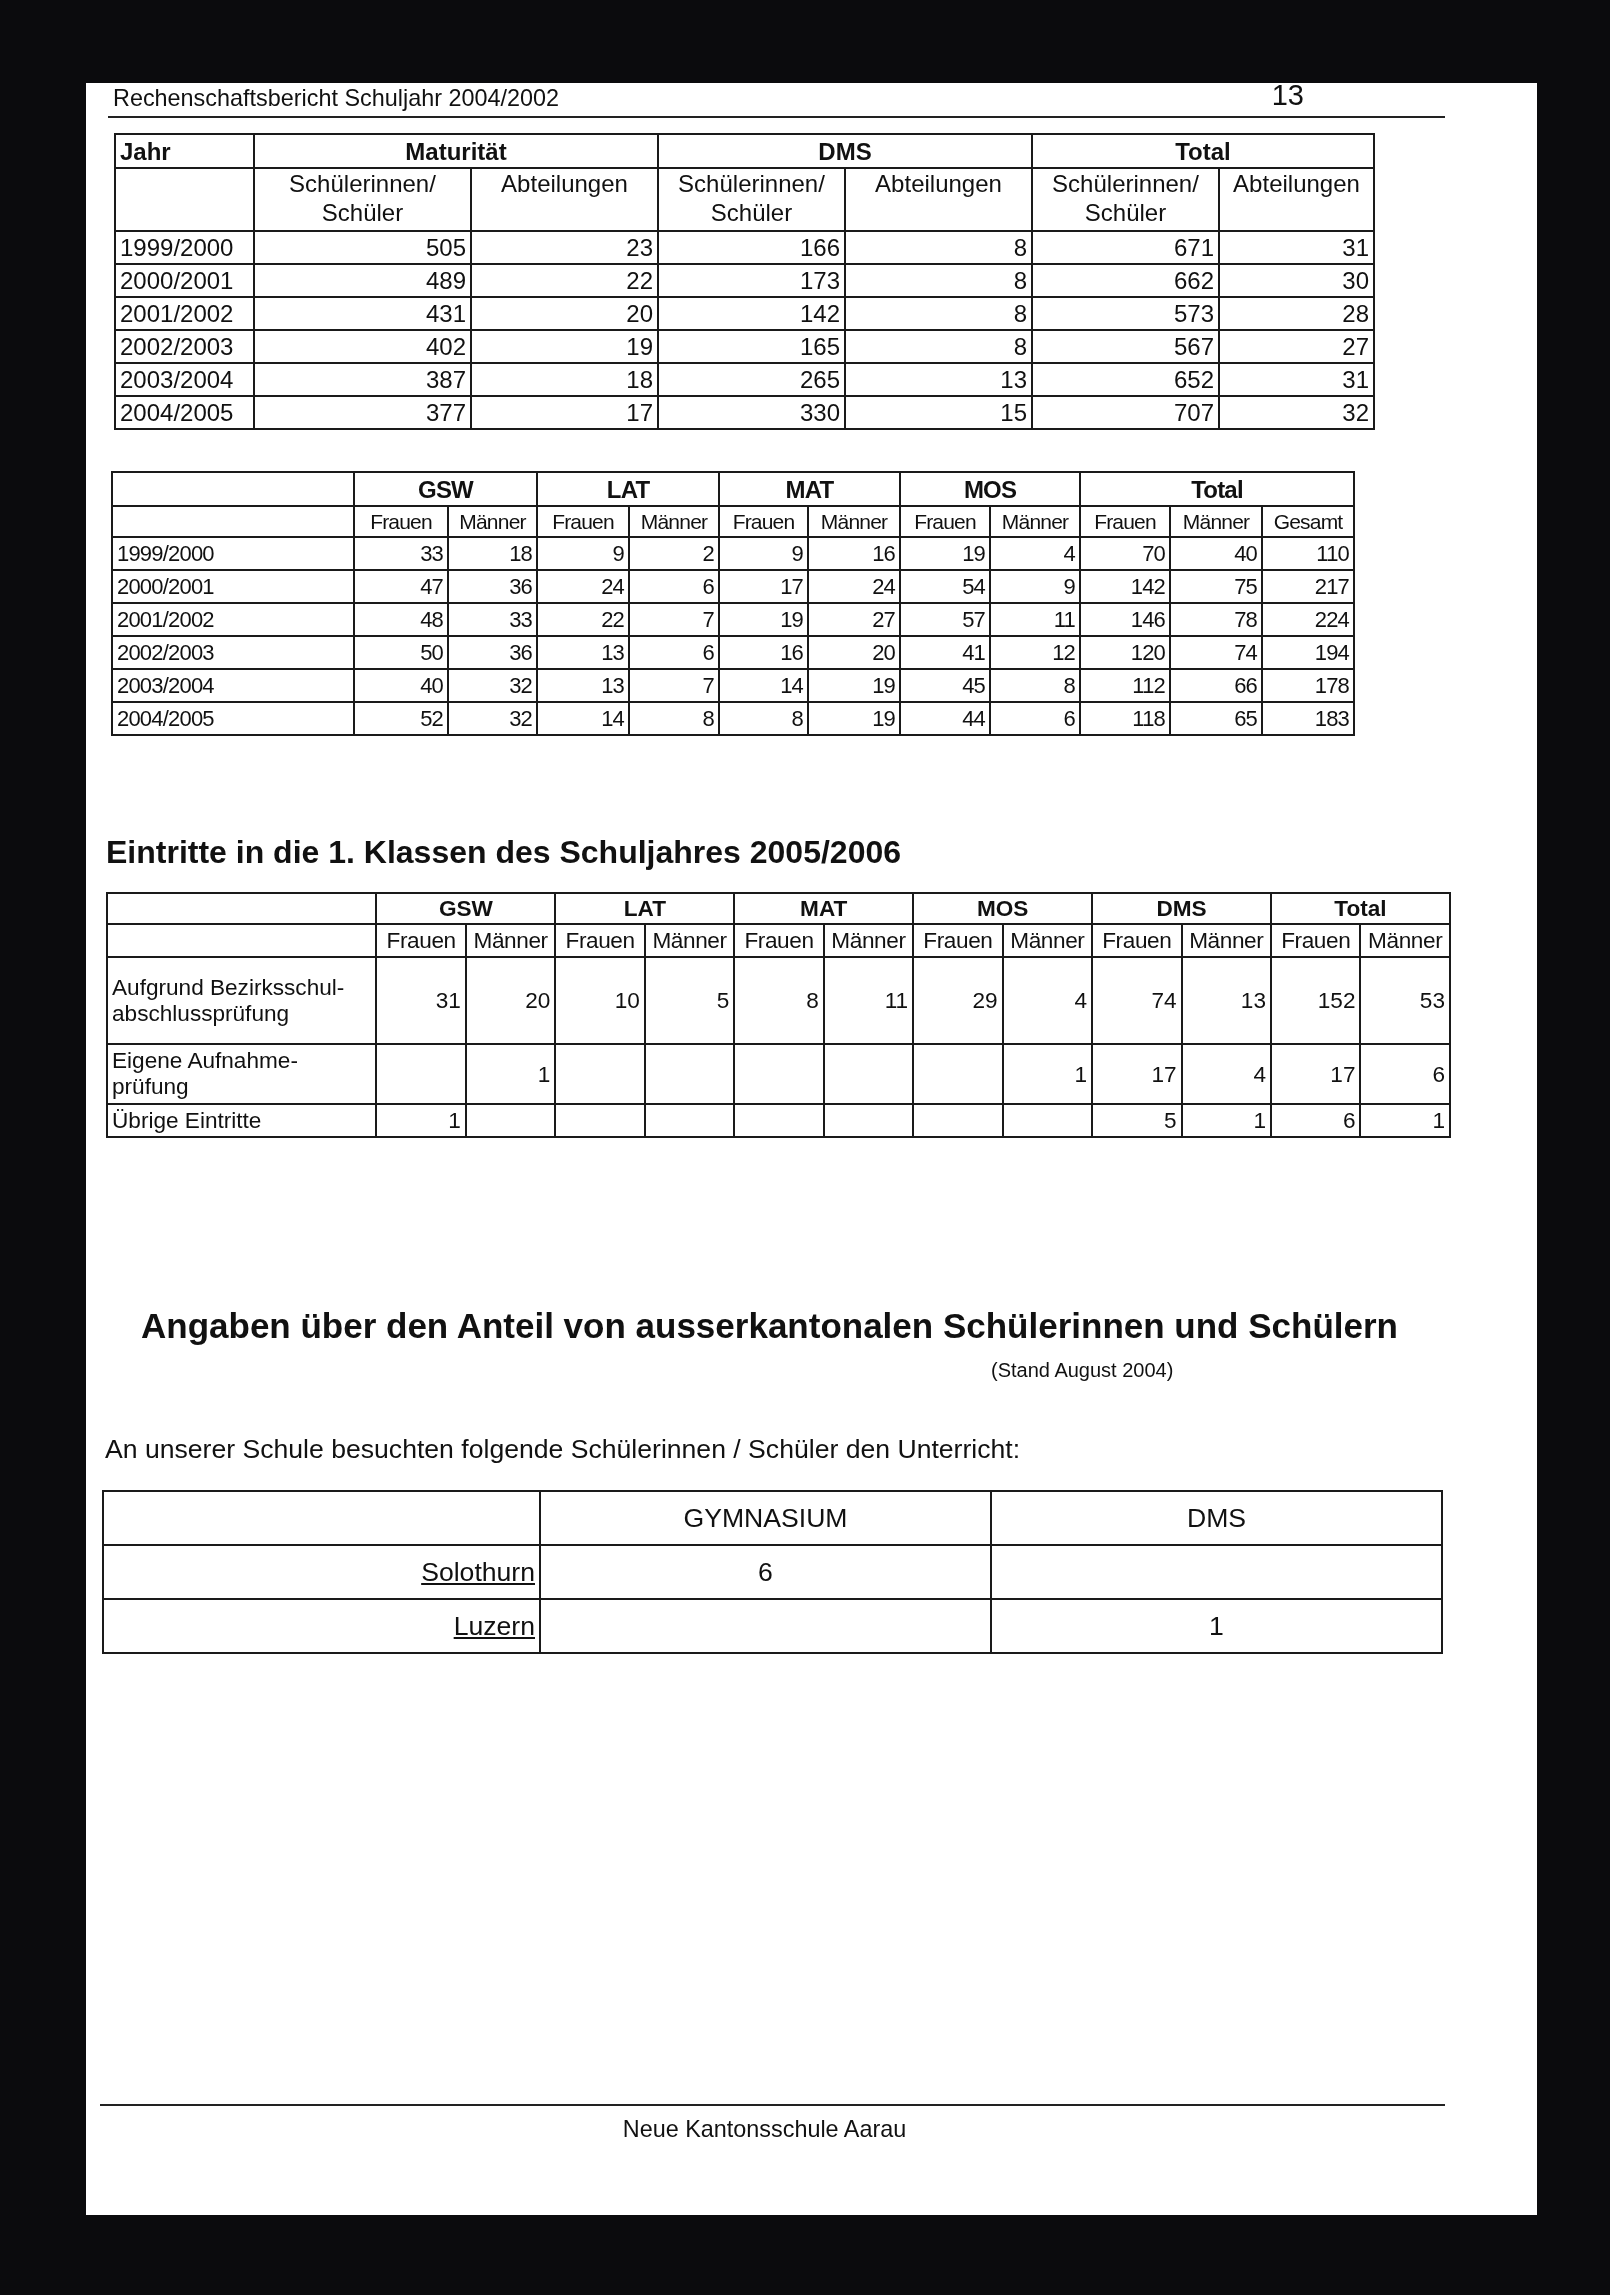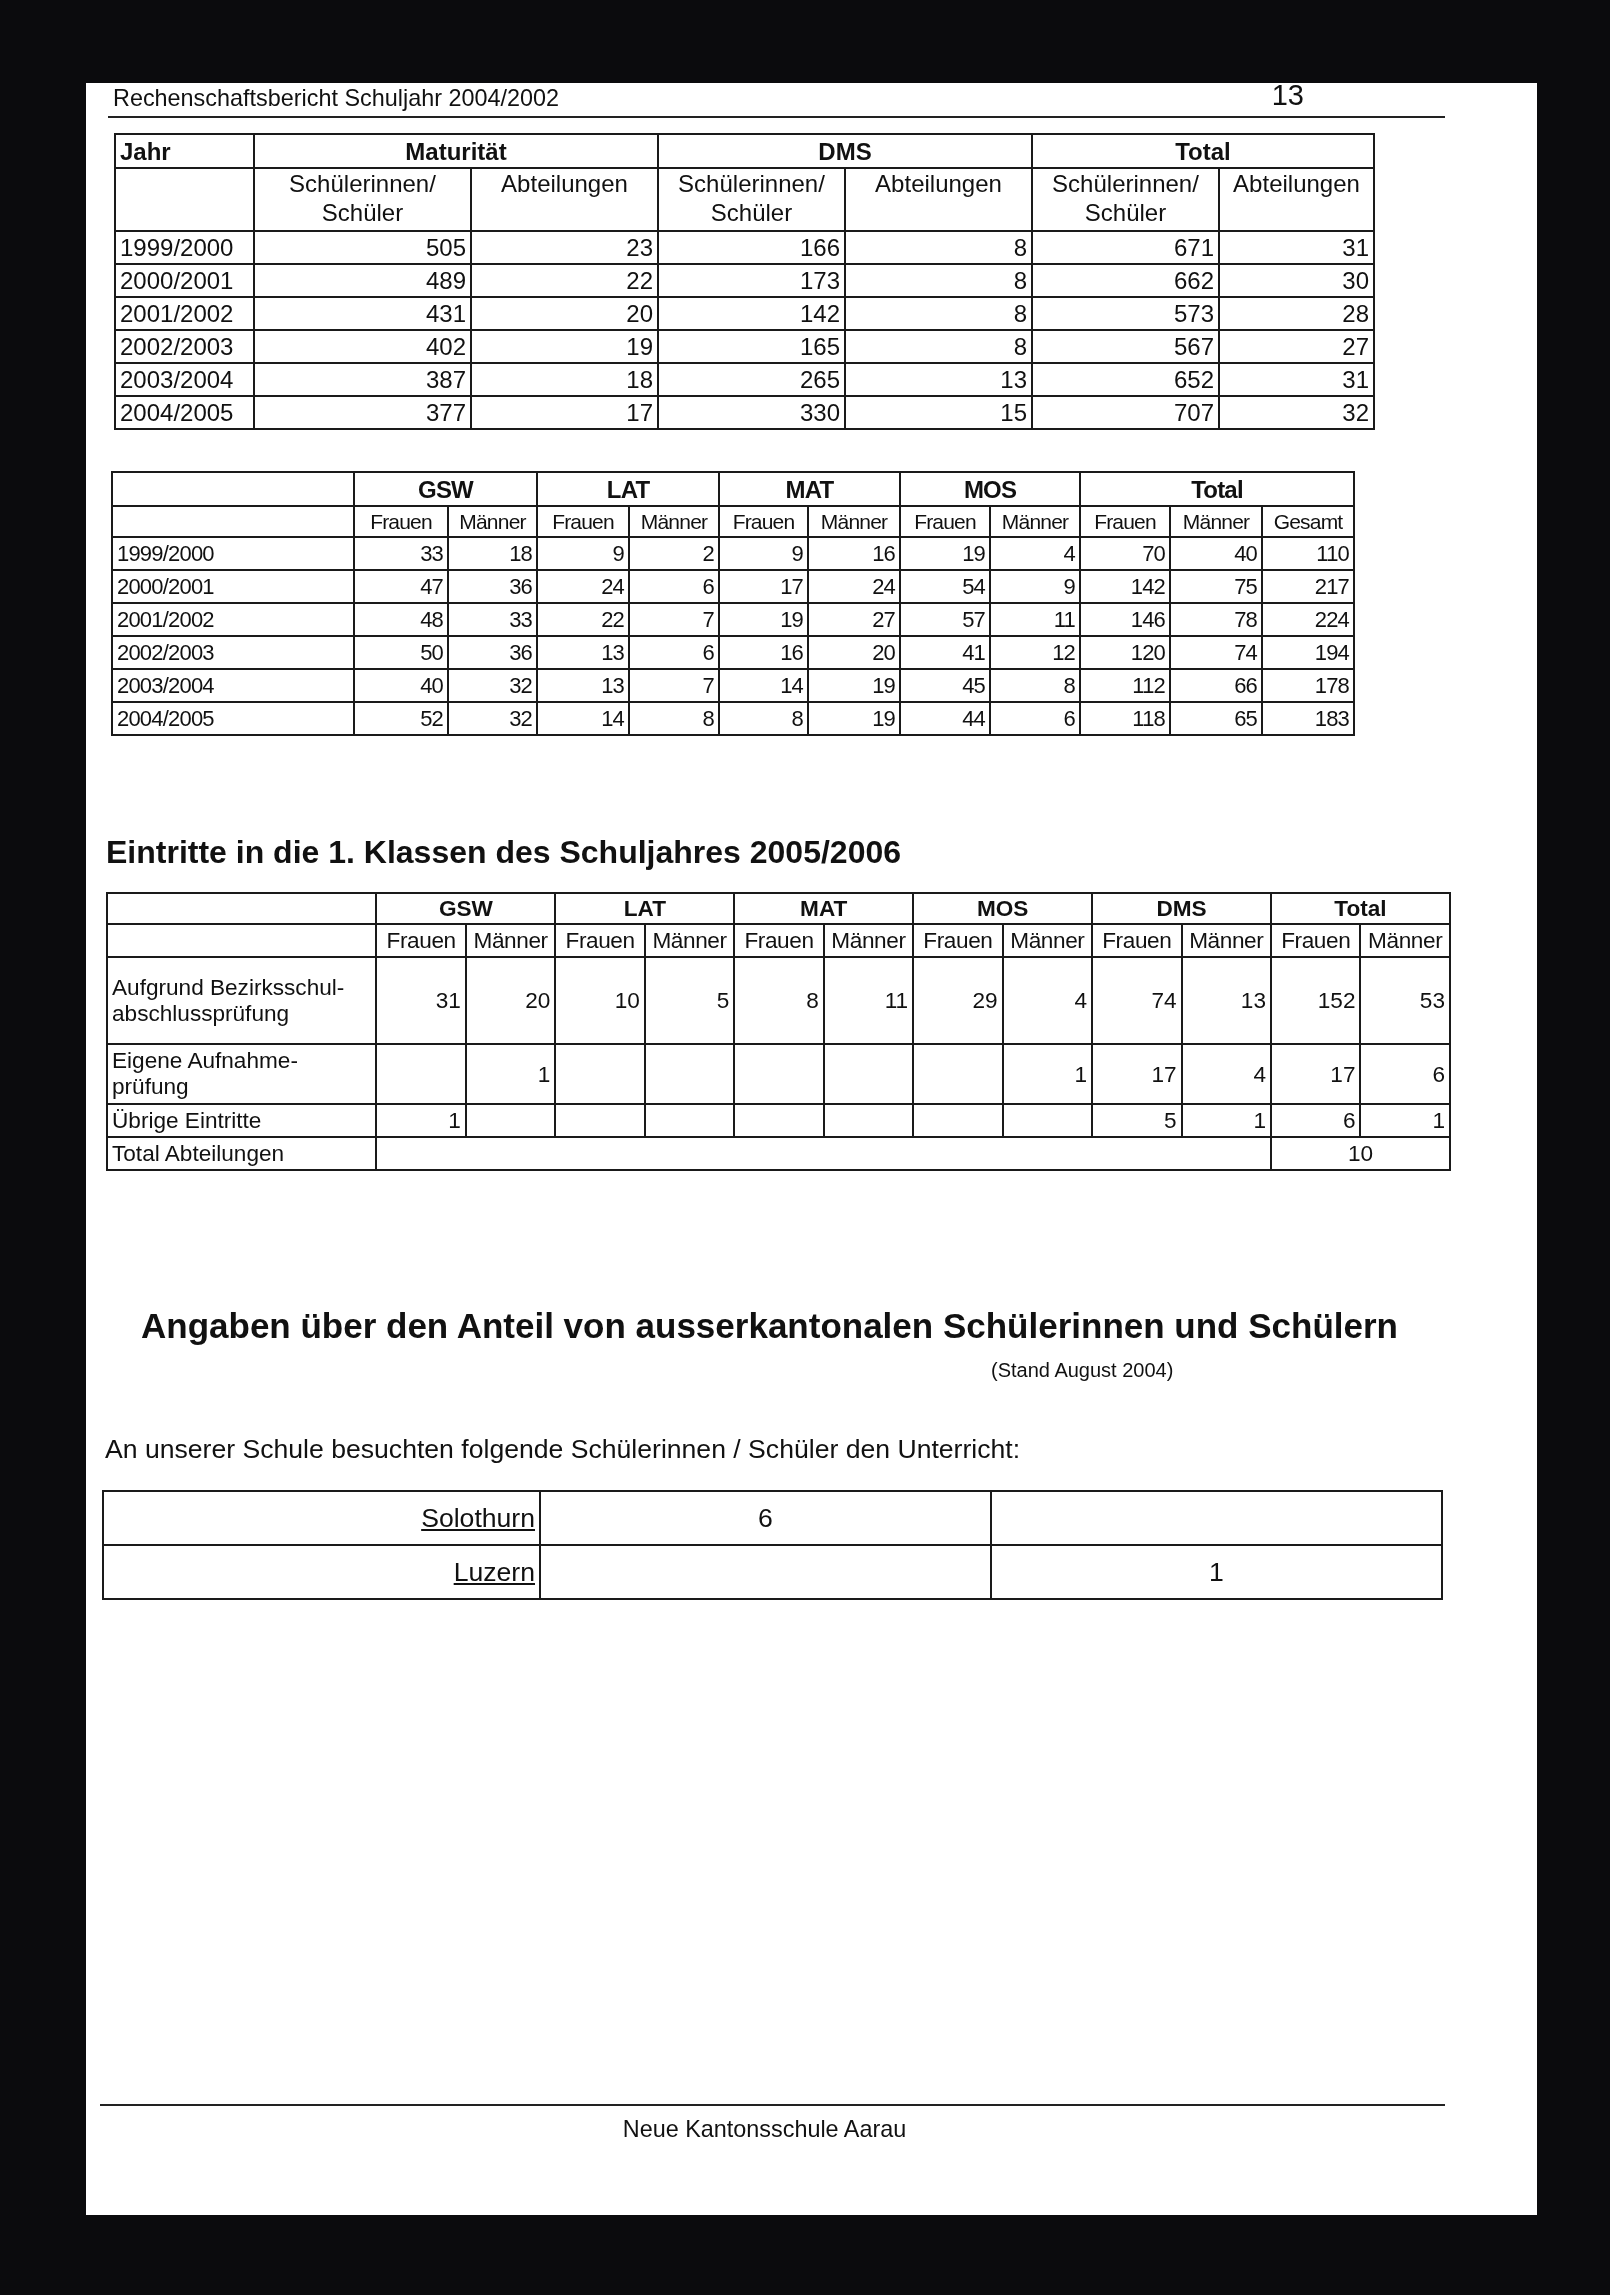--- a/index.html
+++ b/index.html
@@ -365,39 +365,39 @@
         <td class="num"></td>
         <td class="num"></td>
         <td class="num"></td>
         <td class="num"></td>
         <td class="num"></td>
         <td class="num">5</td>
         <td class="num">1</td>
         <td class="num">6</td>
         <td class="num">1</td>
       </tr>
-      <tr class="">
-        <td class="lbl">Total Abteilungen</td>
-        <td colspan="10"></td>
-        <td class="ctr" colspan="2">10</td>
-      </tr>
     </tbody>
 </table>
 
 <div class="abs section-title-2">Angaben über den Anteil von ausserkantonalen Schülerinnen und Schülern</div>
 <div class="abs stand">(Stand August 2004)</div>
 <div class="abs intro">An unserer Schule besuchten folgende Schülerinnen / Schüler den Unterricht:</div>
 
 <table id="t4">
   <colgroup>
     <col style="width:406px">
       <col style="width:419px">
       <col style="width:419px">
   </colgroup>
   <tbody>
+      <tr>
+    <td class="lbl"></td>
+    <td class="ctr">GYMNASIUM</td>
+    <td class="ctr">DMS</td>
+  </tr>
   <tr>
     <td class="lbl">Solothurn</td>
     <td class="ctr">6</td>
     <td class="ctr"></td>
   </tr>
   <tr>
     <td class="lbl">Luzern</td>
     <td class="ctr"></td>
     <td class="ctr">1</td>
   </tr>

